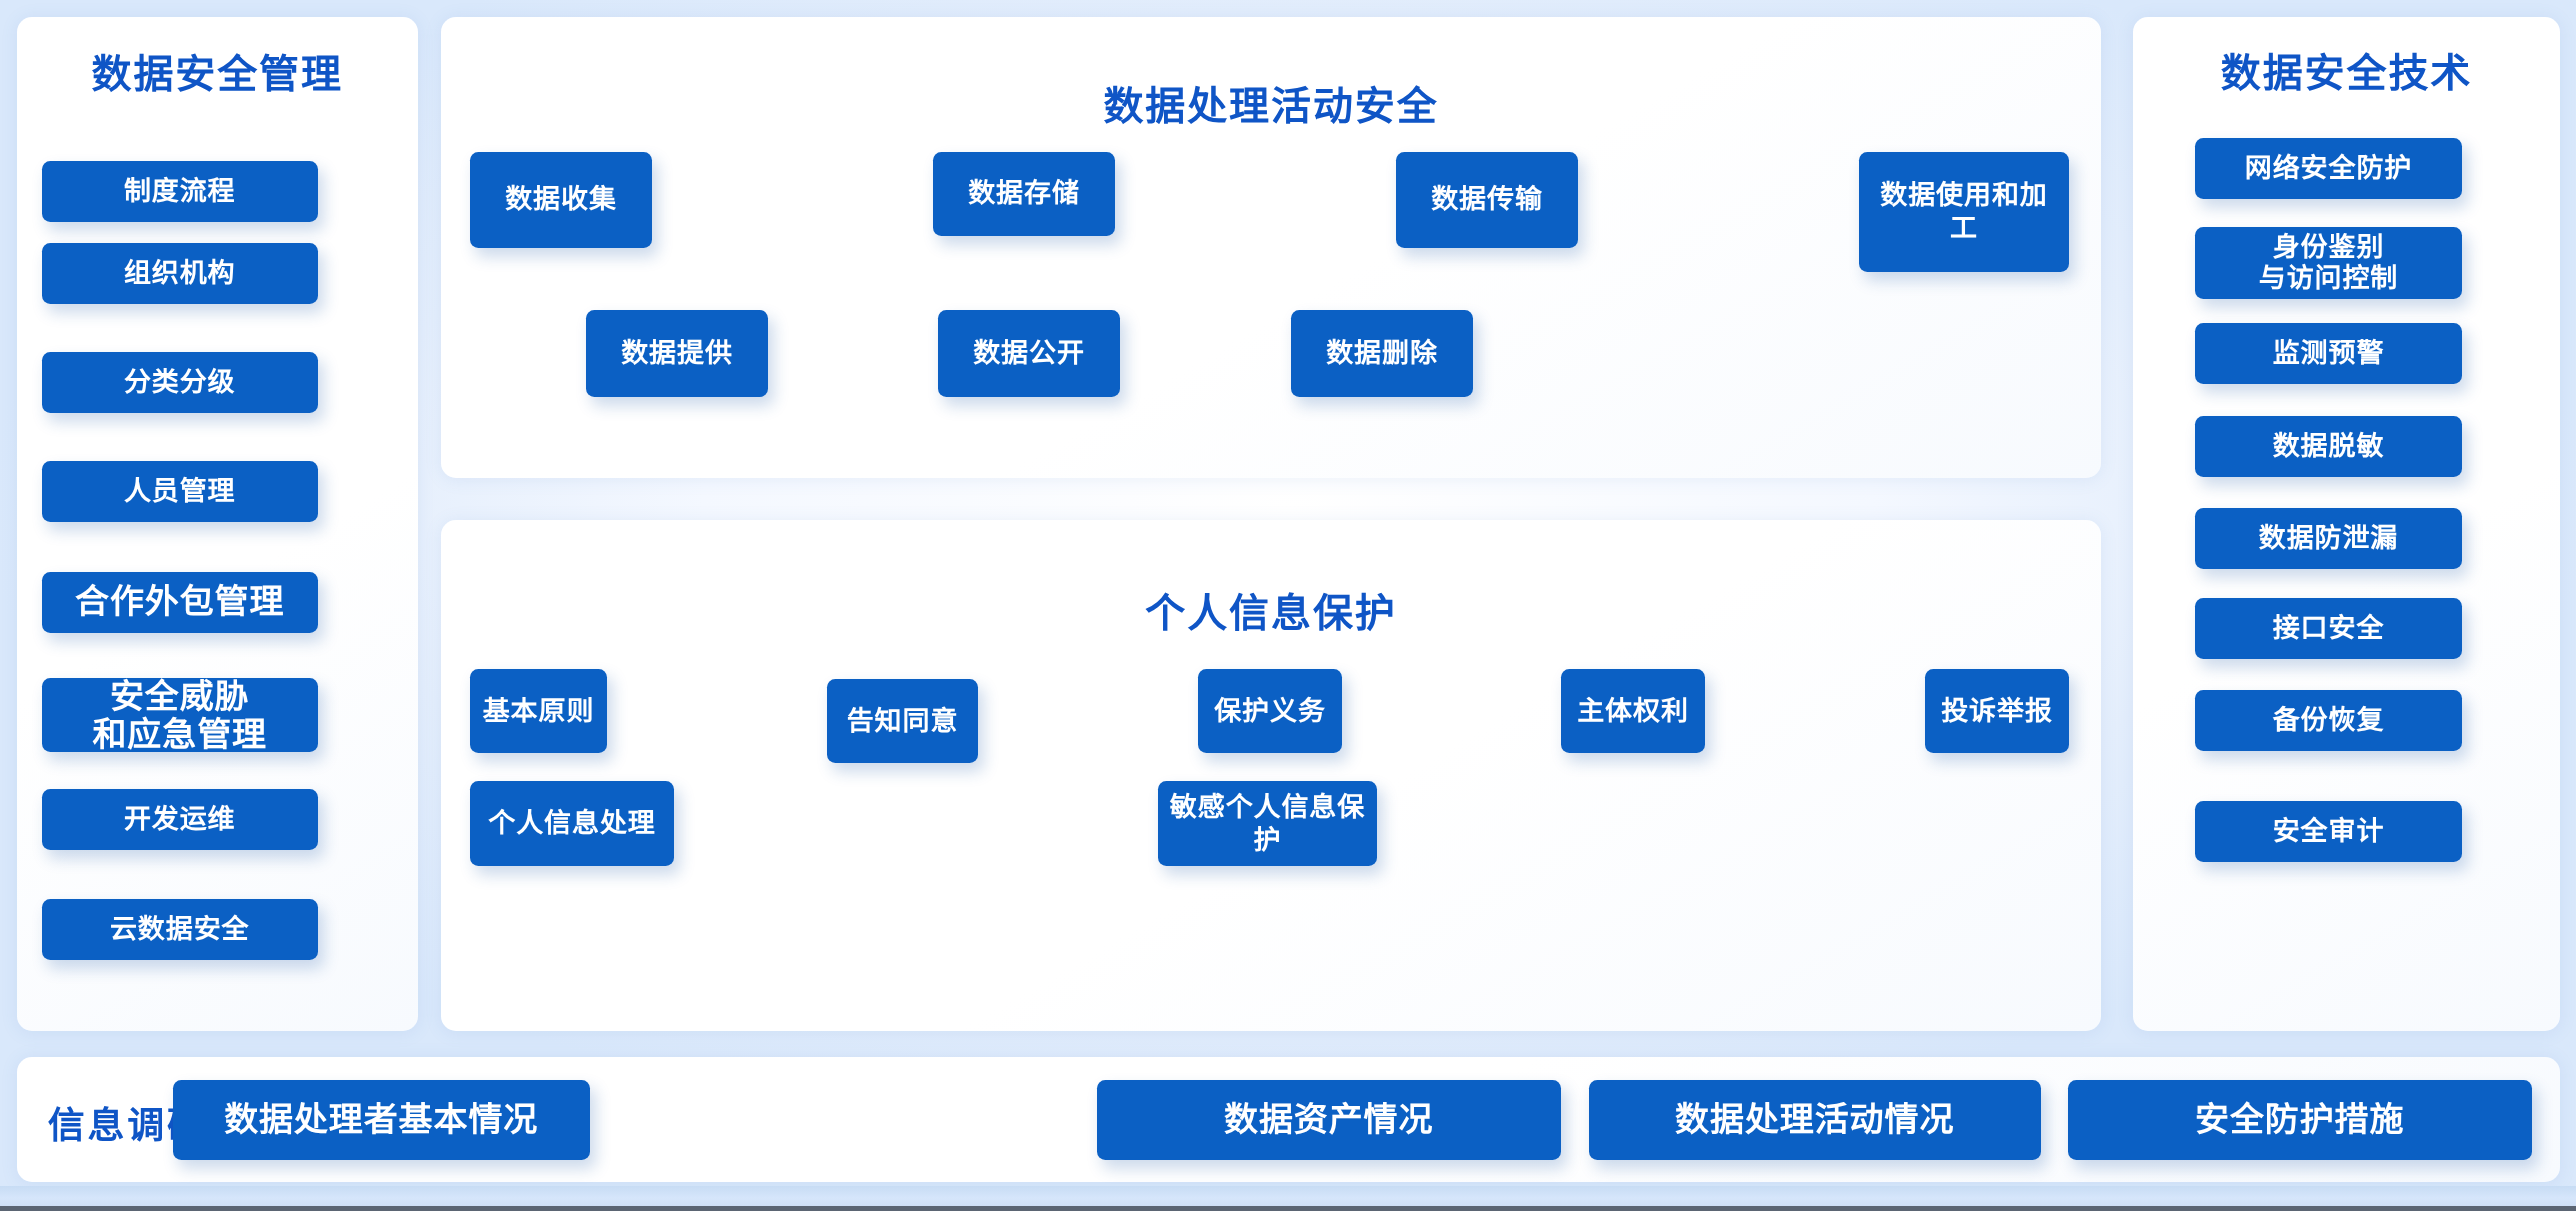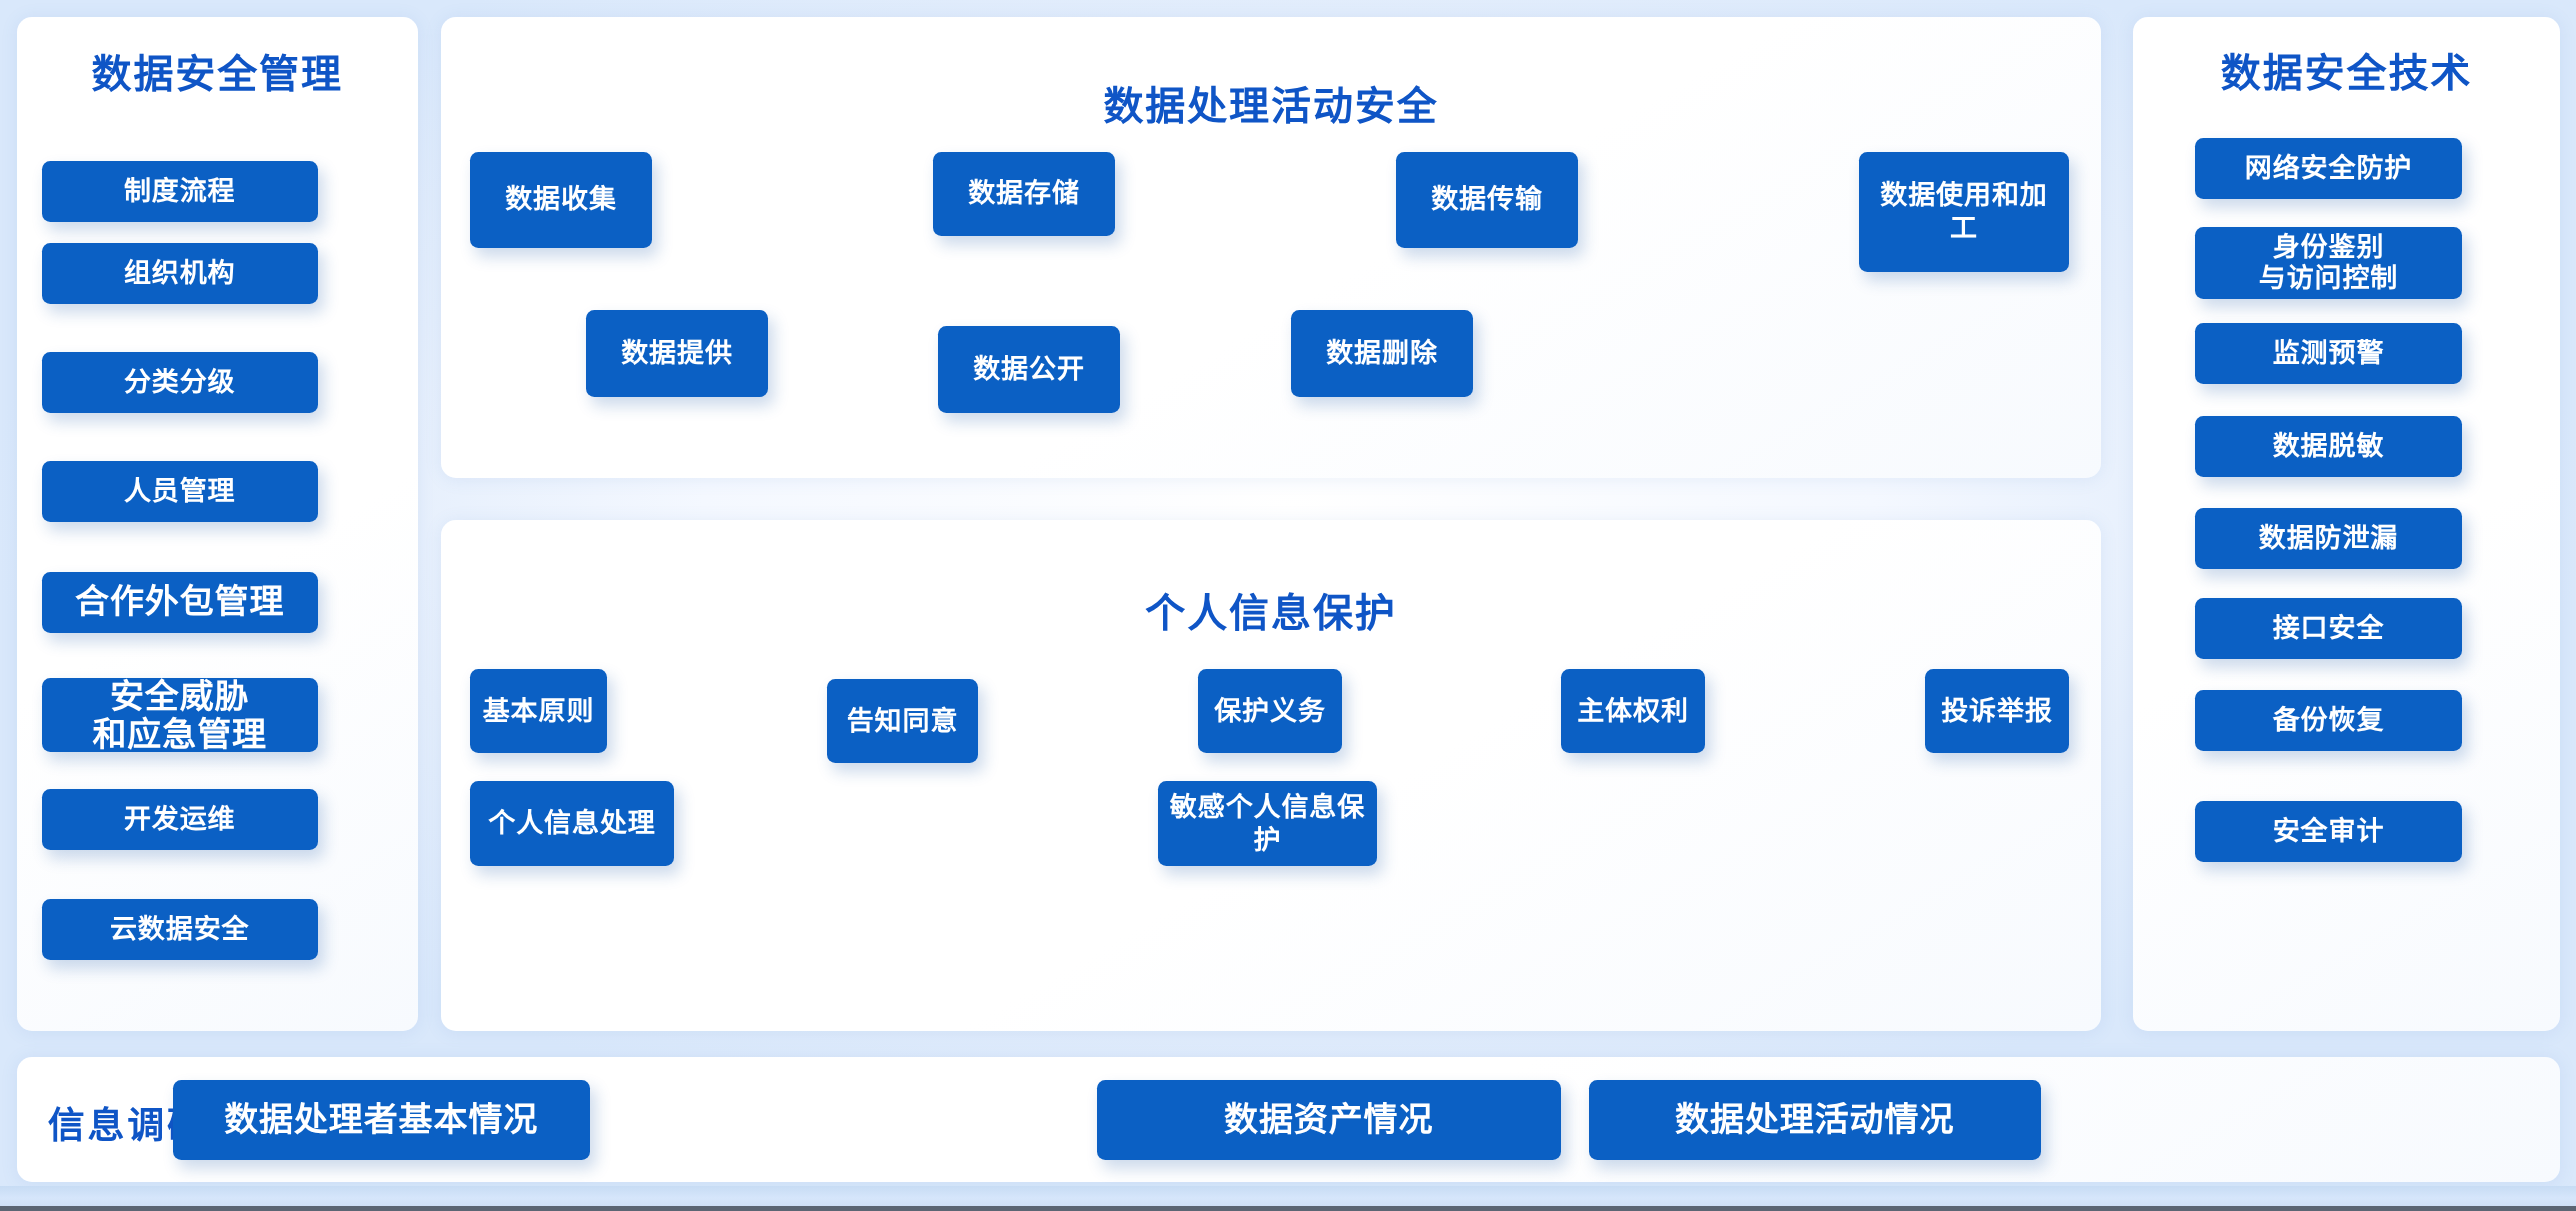--- a/index.html
+++ b/index.html
@@ -116,21 +116,21 @@
 
   <div class="panel" style="left:441px; top:16.7px; width:1660px; height:461px;">
     <div class="panel-title title-lg" style="top:57px;">数据处理活动安全</div>
 
     <div class="chip" style="left: 29px; top: 135px; width: 182px; height: 96px;">数据收集</div>
     <div class="chip" style="top: 135px; width: 182px; height: 84px; left: 492px;">数据存储</div>
     <div class="chip" style="left: 955px; top: 135px; width: 182px; height: 96px;">数据传输</div>
     <div class="chip" style="left: 1418px; top: 135px; width: 210px; height: 120px;">数据使用和加工</div>
 
     <div class="chip" style="left: 145px; top: 293px; width: 182px; height: 87px;">数据提供</div>
-    <div class="chip" style="left: 497px; top: 293px; width: 182px; height: 87px; margin-top: 16px;">数据公开</div>
+    <div class="chip" style="left: 497px; top: 293px; width: 182px; height: 87px;">数据公开</div>
     <div class="chip" style="left: 850px; top: 293px; width: 182px; height: 87px;">数据删除</div>
   </div>
 
   <div class="panel" style="left:441px; top:520px; width:1660px; height:511px;">
     <div class="panel-title title-lg" style="top:61px;">个人信息保护</div>
 
     <div class="chip" style="left: 29px; top: 149px; width: 137px; height: 84px;">基本原则</div>
     <div class="chip" style="left: 386px; top: 149px; width: 151px; height: 84px; margin-top: 10px;">告知同意</div>
     <div class="chip" style="left: 757px; top: 149px; width: 144px; height: 84px;">保护义务</div>
     <div class="chip" style="left: 1120px; top: 149px; width: 144px; height: 84px;">主体权利</div>
@@ -153,18 +153,19 @@
     <div class="chip" style="left:62px; top:673px; width:267px; height:61px;">备份恢复</div>
     <div class="chip" style="left:62px; top:784px; width:267px; height:61px;">安全审计</div>
   </div>
 
   <div class="panel" style="left:16.7px; top:1057px; width:2543px; height:125px;">
     <div class="footer-label" style="left:31px; top:38px;">信息调研</div>
 
     <div class="chip chip-sm" style="left: 156px; top: 23px; width: 417px; height: 80px;">数据处理者基本情况</div>
     <div class="chip chip-sm" style="left: 1080px; top: 23px; width: 464px; height: 80px;">数据资产情况</div>
     <div class="chip chip-sm" style="left: 1572px; top: 23px; width: 452px; height: 80px;">数据处理活动情况</div>
+    <div class="chip chip-sm" style="left: 2051px; top: 23px; width: 464px; height: 80px;">安全防护措施</div>
   </div>
 
   <div class="page-edge-soft"></div>
   <div class="page-edge"></div>
 </div>
 
 
 </body></html>

